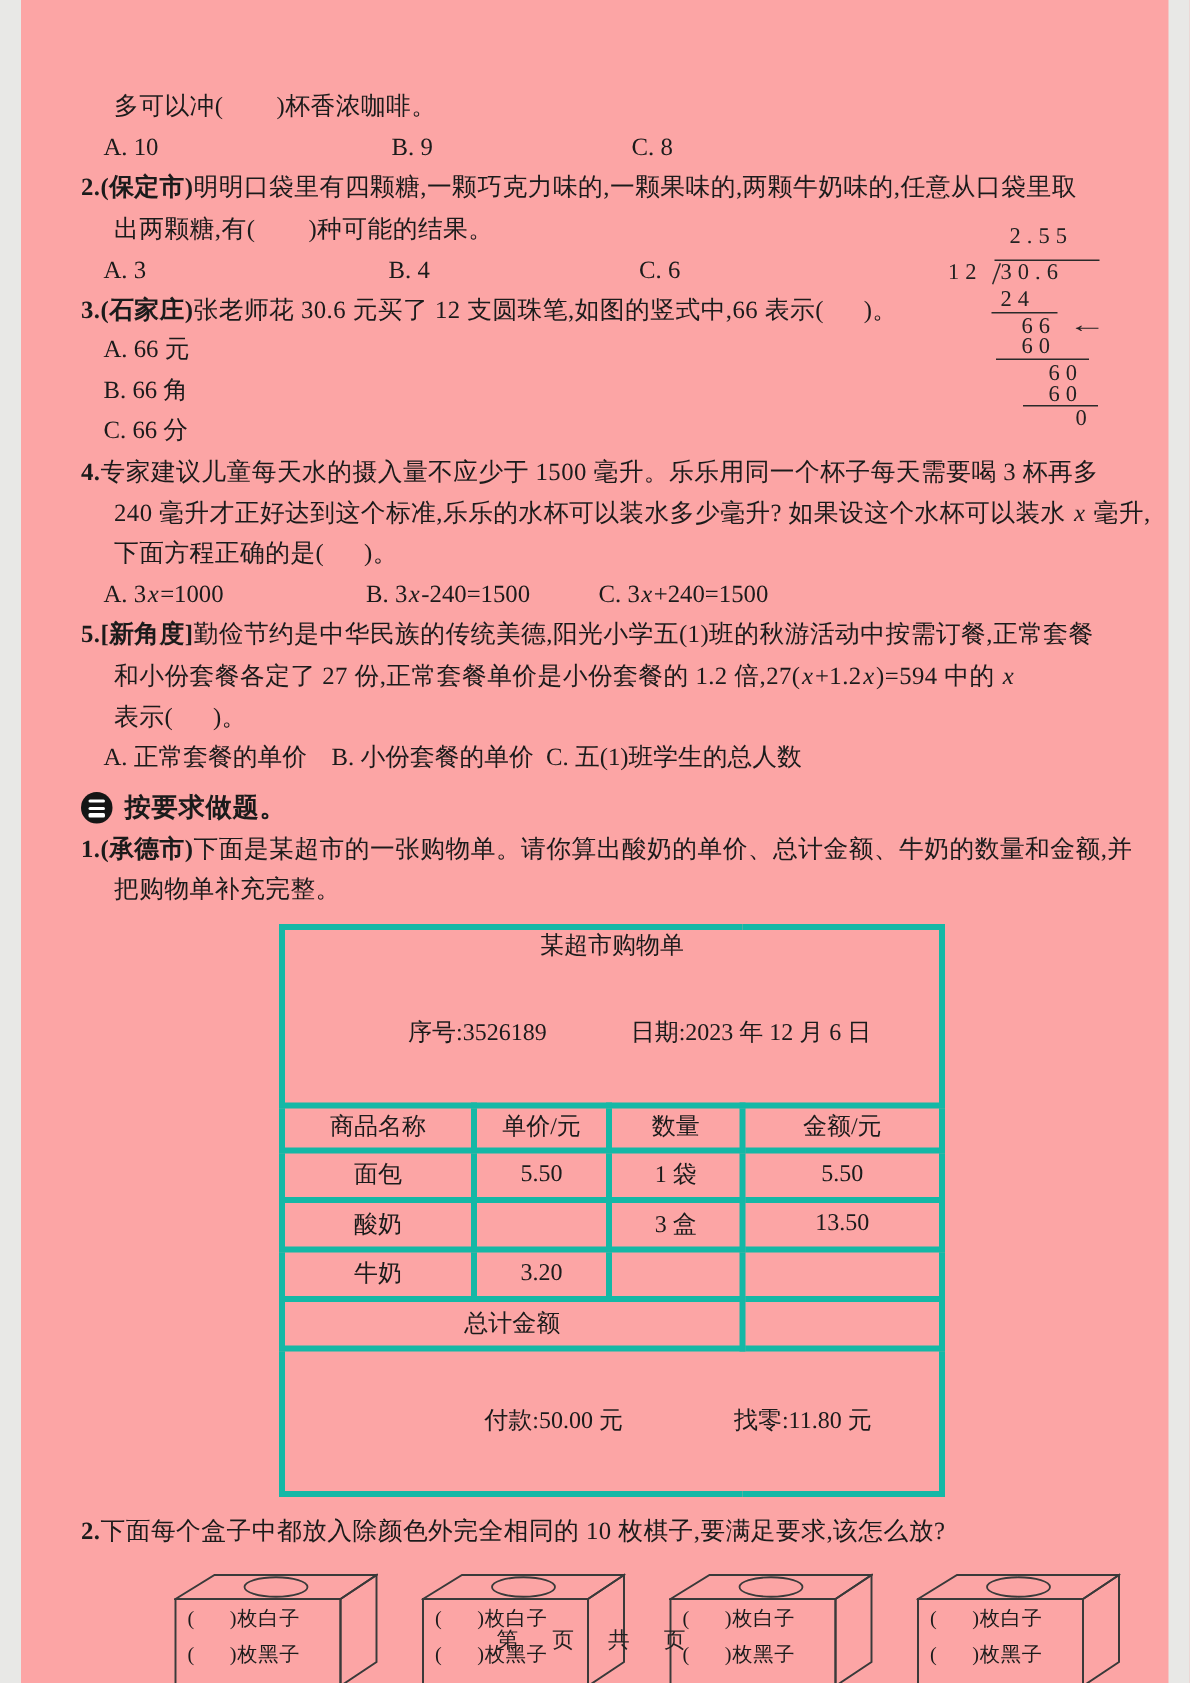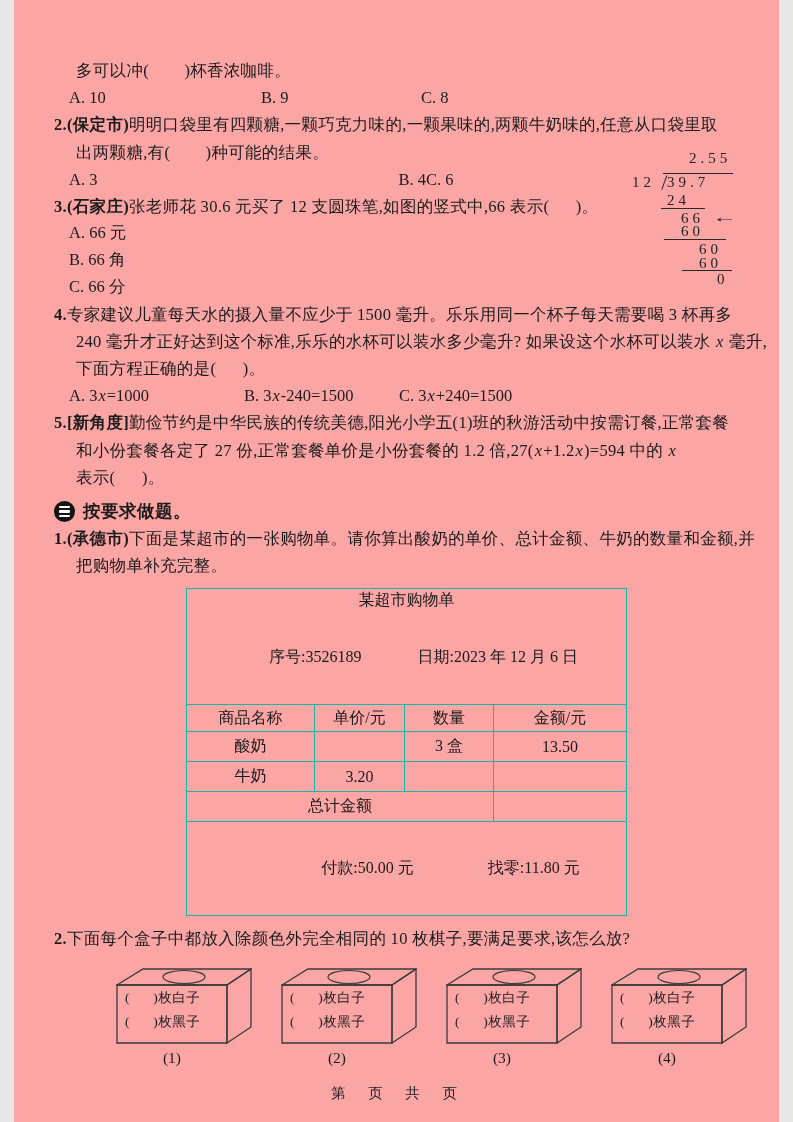--- a/index.html
+++ b/index.html
@@ -15,33 +15,33 @@
     color:#1b1b1b;
     font-size:16.5px;
   }
   .qline{white-space:pre;line-height:27.2px;letter-spacing:0.3px;}
   .cont{padding-left:22px;}
   .bold{font-weight:bold;}
   .opts{display:flex;padding-left:15px;line-height:27.2px;white-space:pre;}
   .w192{display:inline-block;width:192px;}
   .w160{display:inline-block;width:160px;}
   .w190{display:inline-block;width:190px;}
-  .w167{display:inline-block;width:167px;text-align:right;}
+  .w167{display:inline-block;width:167px;}
   .w175{display:inline-block;width:175px;}
   .w155{display:inline-block;width:155px;}
   .w152{display:inline-block;width:152px;}
   .w143{display:inline-block;width:143px;}
   .stackopt{padding-left:15px;line-height:26.8px;white-space:pre;}
   .vx{font-style:italic;padding:0 1px;}
 
   
   .division{position:absolute;left:602px;top:146px;width:190px;height:142px;
     font-size:15px;letter-spacing:4px;color:#222;}
   .division span{position:absolute;white-space:pre;}
-  .dv-quot{left:57px;top:4px;margin-left:16px;}
+  .dv-quot{left:57px;top:4px;}
   .dv-divisor{left:16px;top:28px;}
   .dv-brack{position:absolute;left:42px;top:28px;height:15px;width:6px;
     border-right:1.4px solid #2a2a2a;transform:rotate(20deg);}
   .dv-dividend{left:47px;top:27px;width:70px;border-top:1.6px solid #2a2a2a;padding-left:4px;box-sizing:border-box;}
   .dv-s1{left:51px;top:46px;}
   .dv-s2{left:65px;top:64px;}
   .dv-arrow{left:96px;top:63px;letter-spacing:0;transform:scaleX(1.7);transform-origin:left center;}
   .dv-s3{left:65px;top:77px;}
   .dv-s4{left:83px;top:95px;}
   .dv-s5{left:83px;top:109px;}
@@ -54,21 +54,21 @@
   
   .sec-head{display:flex;align-items:center;gap:8px;margin-top:7px;line-height:27px;}
   .sec-icon{width:21px;height:21px;border-radius:50%;background:#151515;
     display:flex;flex-direction:column;justify-content:center;align-items:center;gap:2.5px;flex:0 0 auto;}
   .sec-icon i{display:block;width:11px;height:2.2px;background:#fff;border-radius:1px;}
   .sec-title{font-weight:bold;font-size:17.5px;letter-spacing:0.5px;}
 
   
   table.receipt{border-collapse:collapse;margin:9px 0 0 132px;
     font-size:16px;table-layout:fixed;width:440px;}
-  table.receipt td{border:1px solid #14b8a6;text-align:center;padding:0;
+  table.receipt td{border:4px solid #14b8a6;text-align:center;padding:0;
     white-space:pre;overflow:hidden;}
   table.receipt tr.tt td{border-bottom:none;height:22px;}
   table.receipt tr.info td{border-top:none;height:21px;}
   table.receipt tr.hd td{height:26px;}
   table.receipt tr.item td{height:29px;}
   table.receipt tr.total td{height:29px;}
   table.receipt tr.pay td{height:27px;}
   .info-flex{display:flex;padding-left:82px;gap:56px;text-align:left;align-items:center;}
   .pay-flex{display:flex;padding-left:88px;gap:74px;text-align:left;justify-content:center;}
 
@@ -106,21 +106,21 @@
 
   <div class="qline"><span class="bold">3.</span><span class="bold">(石家庄)</span><span>张老师花 30.6 元买了 12 支圆珠笔,如图的竖式中,66 表示(      )。</span></div>
   <div class="stackopt">A. 66 元</div>
   <div class="stackopt">B. 66 角</div>
   <div class="stackopt">C. 66 分</div>
 
   <div class="division">
     <span class="dv-quot">2.55</span>
     <span class="dv-divisor">12</span>
     <div class="dv-brack"></div>
-    <span class="dv-dividend">39.7</span>
+    <span class="dv-dividend">30.6</span>
     <span class="dv-s1">24</span>
     <div class="dv-hr hr1"></div>
     <span class="dv-s2">66</span>
     <span class="dv-arrow">←</span>
     <span class="dv-s3">60</span>
     <div class="dv-hr hr2"></div>
     <span class="dv-s4">60</span>
     <span class="dv-s5">60</span>
     <div class="dv-hr hr3"></div>
     <span class="dv-s6">0</span>
@@ -131,20 +131,25 @@
   <div class="qline cont">下面方程正确的是(      )。</div>
   <div class="opts">
     <span class="w175"><span>A. 3</span><span class="vx">x</span><span>=1000</span></span>
     <span class="w155"><span>B. 3</span><span class="vx">x</span><span>-240=1500</span></span>
     <span><span>C. 3</span><span class="vx">x</span><span>+240=1500</span></span>
   </div>
 
   <div class="qline"><span class="bold">5.</span><span class="bold">[新角度]</span><span>勤俭节约是中华民族的传统美德,阳光小学五(1)班的秋游活动中按需订餐,正常套餐</span></div>
   <div class="qline cont"><span>和小份套餐各定了 27 份,正常套餐单价是小份套餐的 1.2 倍,27(</span><span class="vx">x</span><span>+1.2</span><span class="vx">x</span><span>)=594 中的 </span><span class="vx">x</span></div>
   <div class="qline cont">表示(      )。</div>
+  <div class="opts">
+    <span class="w152">A. 正常套餐的单价</span>
+    <span class="w143">B. 小份套餐的单价</span>
+    <span>C. 五(1)班学生的总人数</span>
+  </div>
 
   <div class="sec-head">
     <span class="sec-icon">
         <i></i>
         <i></i>
         <i></i>
       </span>
     <span class="sec-title">按要求做题。</span>
   </div>
 
@@ -170,20 +175,26 @@
       </div>
     </td>
         </tr>
     <tr class="hd">
       <td>商品名称</td>
       <td>单价/元</td>
       <td>数量</td>
       <td>金额/元</td>
     </tr>
     <tr class="item">
+      <td>面包</td>
+      <td>5.50</td>
+      <td>1 袋</td>
+      <td>5.50</td>
+    </tr>
+    <tr class="item">
       <td>酸奶</td>
       <td></td>
       <td>3 盒</td>
       <td>13.50</td>
     </tr>
     <tr class="item">
       <td>牛奶</td>
       <td>3.20</td>
       <td></td>
       <td></td>

